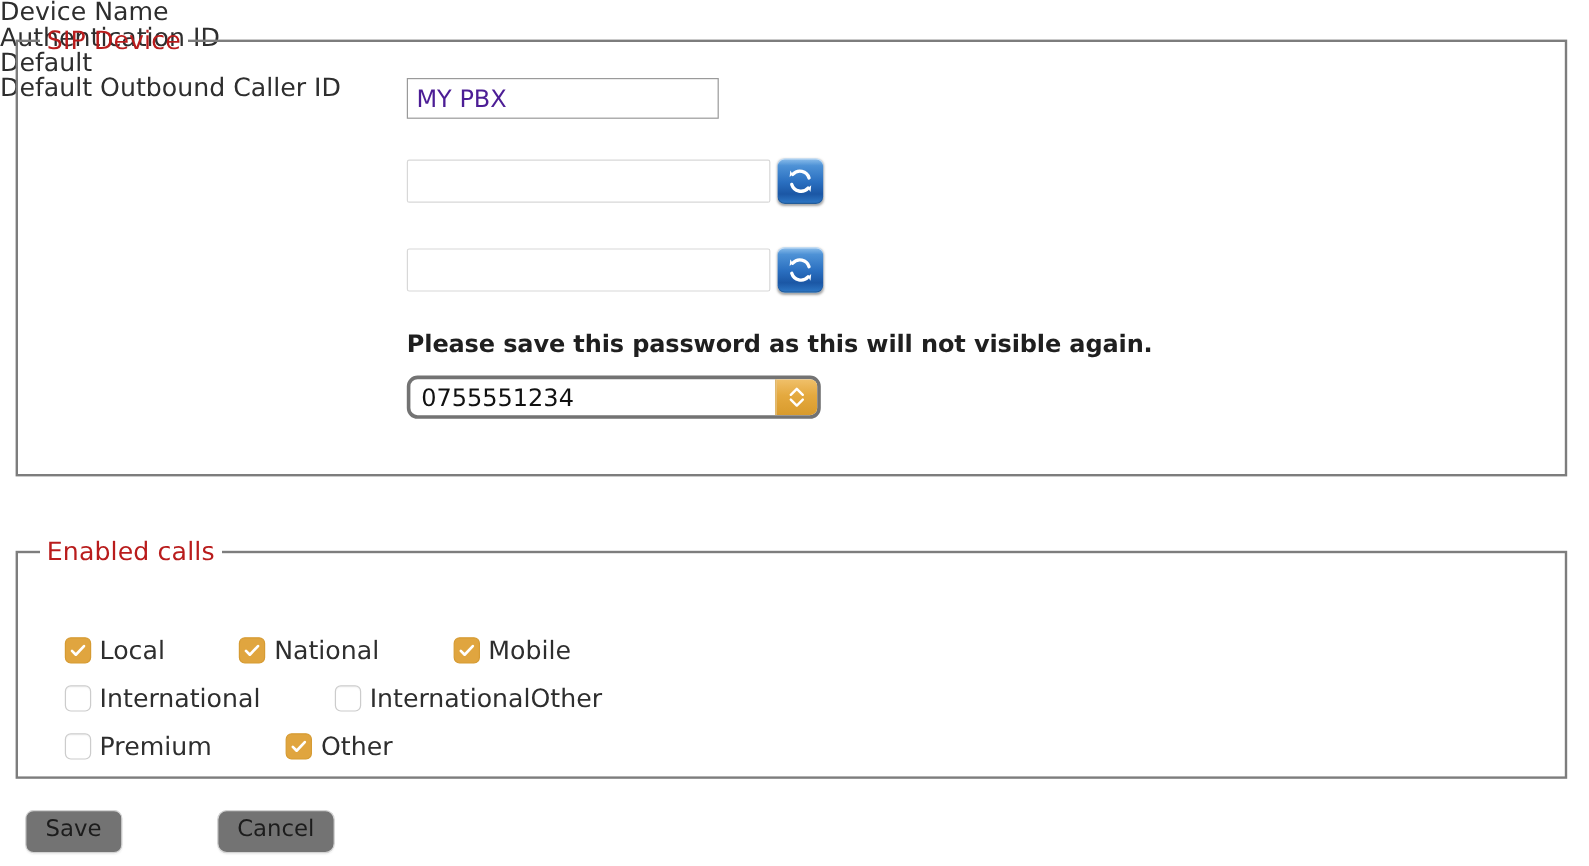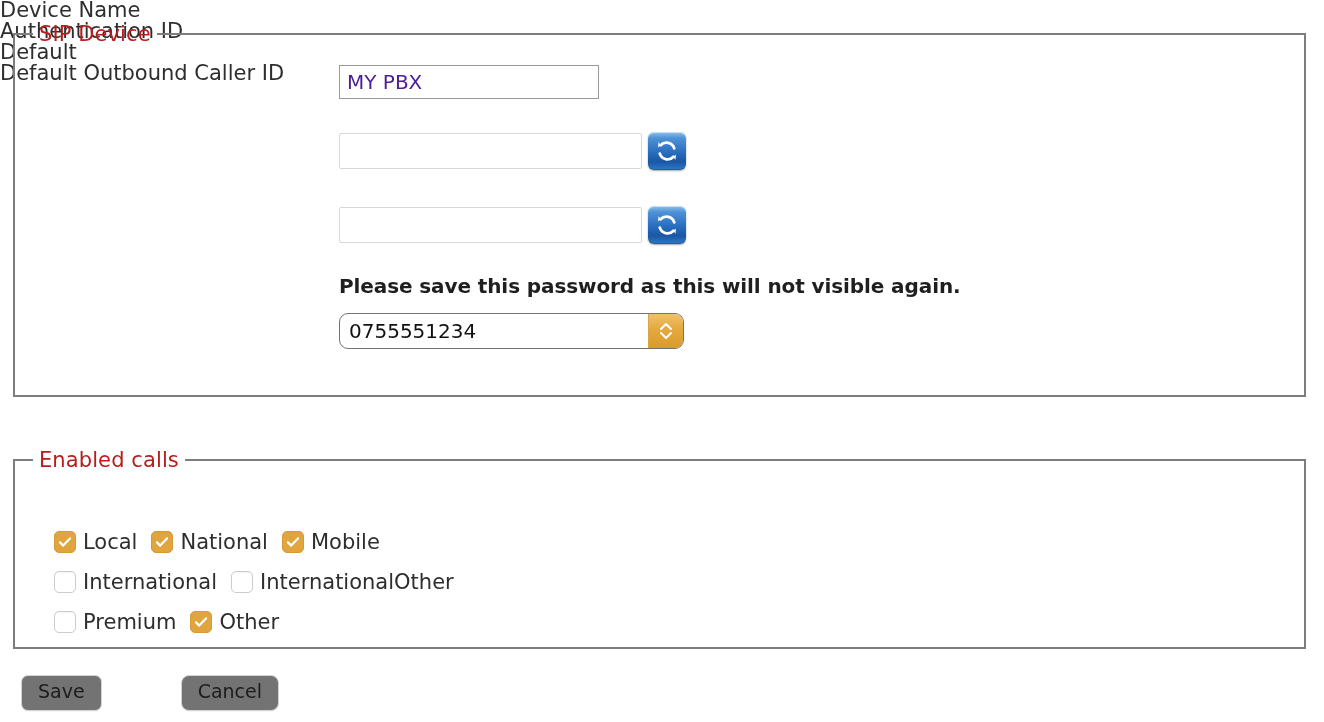--- a/index.html
+++ b/index.html
@@ -133,21 +133,21 @@
   }
 
   
   .select-wrap {
     position: absolute;
     left: 339px;
     top: 313px;
     width: 345px;
     height: 36px;
     box-sizing: border-box;
-    border: 1px solid #737373;
+    border: 3px solid #737373;
     border-radius: 9px;
     background: #ffffff;
     display: flex;
     align-items: stretch;
     overflow: hidden;
     cursor: pointer;
   }
   .select-value {
     flex: 1;
     display: flex;
@@ -170,20 +170,21 @@
   
   .check-rows {
     position: absolute;
     left: 39px;
     top: 50px;
   }
   .check-row {
     display: flex;
     align-items: center;
     height: 40px;
+    gap: 48px;
   }
   .check-item {
     display: flex;
     align-items: center;
     cursor: pointer;
     margin-right: 14px;
   }
   .check-box {
     width: 22px;
     height: 22px;

